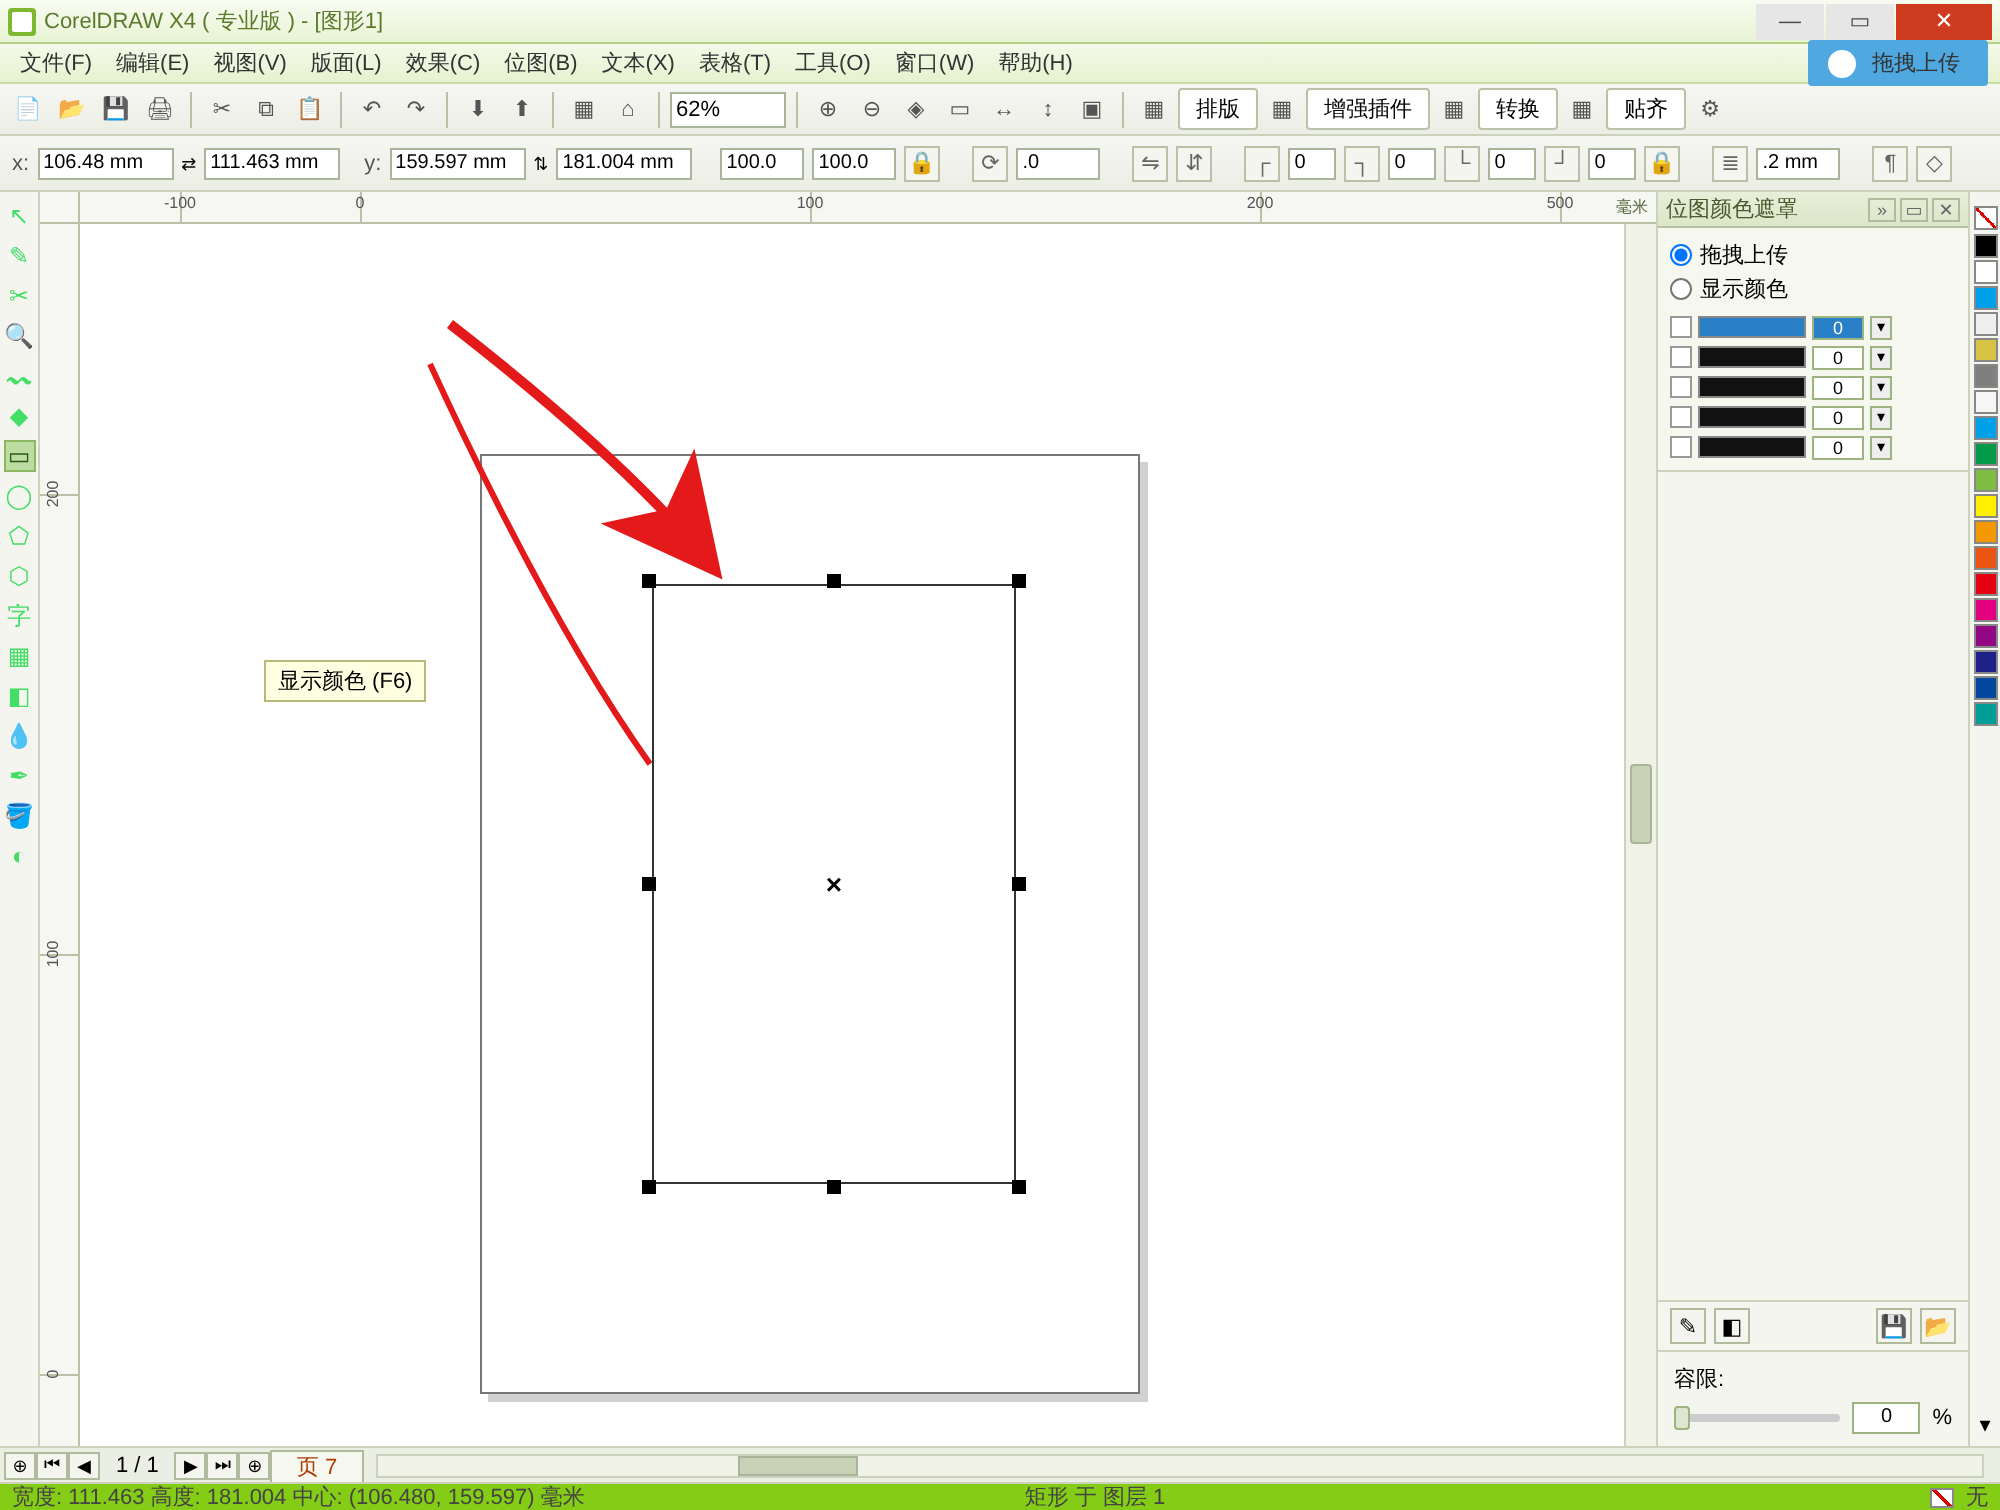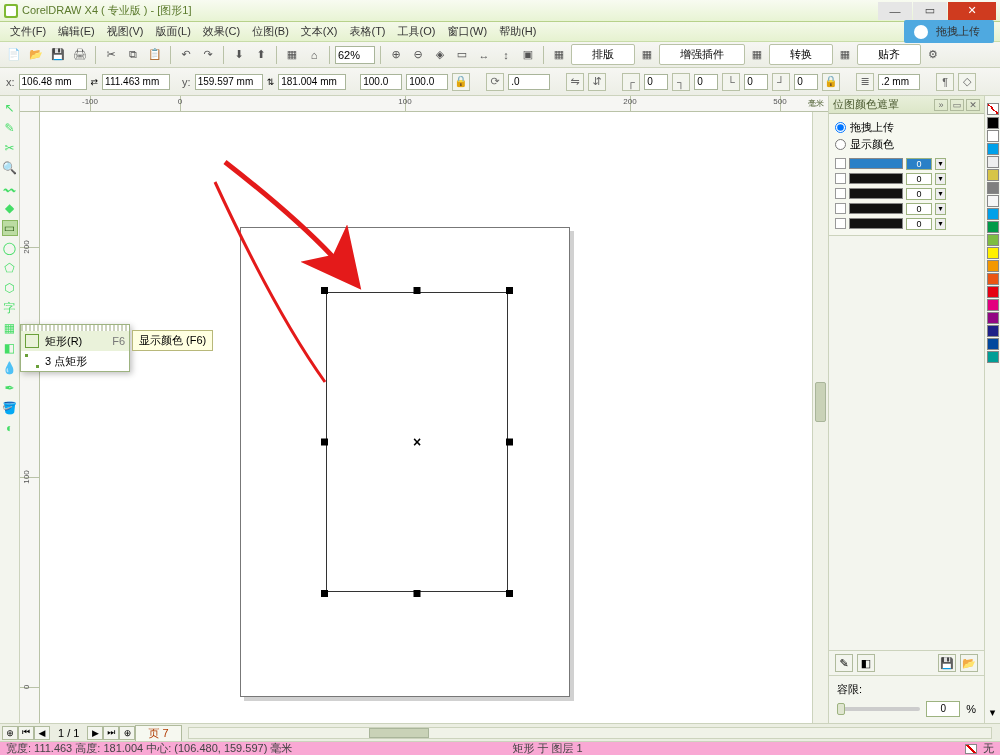--- a/index.html
+++ b/index.html
@@ -16,22 +16,22 @@
 .winbtn.close { background:#cf3b1f; color:#fff; width:48px;}
 
 .menubar { height:20px; background:linear-gradient(#f4f9e9,#e6f2d0); display:flex; align-items:center; padding:0 6px; gap:4px; border-bottom:1px solid #c8dca8;}
 .menubar span { padding:2px 4px; color:#333;}
 .cloud-btn { margin-left:auto; display:flex; align-items:center; gap:4px; background:#4fa9e0; color:#fff; padding:2px 10px; border-radius:2px;}
 .cloud-btn .ci { width:14px;height:14px;background:#fff;border-radius:50%;}
 
 .toolbar { height:26px; background:linear-gradient(#f6f6f3,#eceee5); border-bottom:1px solid #ccd3bd; display:flex; align-items:center; padding:0 4px; gap:2px;}
 .tbtn { width:20px;height:20px; display:flex;align-items:center;justify-content:center; color:#555; border:1px solid transparent; border-radius:2px;}
 .tsep { width:1px; height:18px; background:#b9c2a7; margin:0 3px;}
-.zoom-select { width:40px;height:18px;border:1px solid #a9b59a; background:#fff; font-size:11px; padding:0 2px;}
-.chain-label { padding:2px 20px; background:#fff; border:1px solid #b9c2a7; border-radius:2px;}
+.zoom-select { width:58px;height:18px;border:1px solid #a9b59a; background:#fff; font-size:11px; padding:0 2px;}
+.chain-label { padding:2px 8px; background:#fff; border:1px solid #b9c2a7; border-radius:2px;}
 
 .propbar { height:28px; background:linear-gradient(#f6f6f3,#eceee5); border-bottom:1px solid #ccd3bd; display:flex; align-items:center; padding:0 6px; gap:4px;}
 .propbar .lbl { color:#555;}
 .num-input { width:68px; height:16px; border:1px solid #a9b59a; background:#fff; font-size:10px; padding:0 2px;}
 .num-small { width:42px;}
 .mini { width:18px;height:18px;border:1px solid #b9c2a7; display:flex;align-items:center;justify-content:center; color:#666; background:#f3f5ee;}
 
 .workspace { position:relative; height: calc(755px - 22px - 20px - 26px - 28px - 18px - 14px); display:flex;}
 .tool-col { width:20px; background:#f3f5ee; border-right:1px solid #ccd3bd; display:flex; flex-direction:column; align-items:center; padding-top:4px; gap:4px;}
 .tool-col .tl { width:16px;height:16px;border:1px solid transparent;display:flex;align-items:center;justify-content:center; color:#4d6; font-size:12px;}
@@ -101,21 +101,21 @@
 .color-pal .noclr{background:#fff;position:relative;}
 .color-pal .noclr:after{content:"";position:absolute;inset:0;background:linear-gradient(45deg,transparent 45%,#d00 45% 55%,transparent 55%);}
 
 .pagenav { height:18px; background:#ebeee2; border-top:1px solid #ccd3bd; display:flex; align-items:center; font-size:10px; padding:0 2px;}
 .pagenav .nb{width:16px;height:14px;border:1px solid #b0bb9d;background:#f3f5ee;display:flex;align-items:center;justify-content:center;font-size:9px;}
 .pagenav .pl{padding:0 8px;}
 .pagenav .tab{height:16px;padding:0 12px;background:#f6f8f0;border:1px solid #b0bb9d;border-bottom:none;color:#b03a00;}
 .pagenav .hscroll-track{flex:1; margin:0 6px; height:12px; background:#f0f2e8; border:1px solid #ccd3bd; position:relative;}
 .pagenav .hscroll-thumb{position:absolute;left:180px;top:0;bottom:0;width:60px;background:#c9d2b7;border:1px solid #a9b59a;}
 
-.statusbar { height:14px; background:#f9a8d4; border-top:1px solid #ccd3bd; display:flex; align-items:center; font-size:10px; padding:0 6px; color:#444;}
+.statusbar { height:14px; background:#84cc16; border-top:1px solid #ccd3bd; display:flex; align-items:center; font-size:10px; padding:0 6px; color:#444;}
 .statusbar .mid{margin-left:220px;}
 .statusbar .right{margin-left:auto;display:flex;align-items:center;gap:6px;}
 .statusbar .nofill{width:12px;height:10px;border:1px solid #888;background:#fff;position:relative;}
 .statusbar .nofill:after{content:"";position:absolute;inset:0;background:linear-gradient(45deg,transparent 42%,#d00 42% 58%,transparent 58%);}
 
 .tick { position:absolute; top:0; bottom:0; width:1px; background:#b9c2a7;}
 .tick-lbl{position:absolute;top:1px;font-size:8px;color:#555;transform:translateX(-50%);}
 .vtick{position:absolute;left:0;right:0;height:1px;background:#b9c2a7;}
 .vtick-lbl{position:absolute;left:2px;font-size:8px;color:#555;writing-mode:vertical-rl;transform:translateY(-50%) rotate(180deg);}
 </style>
@@ -302,32 +302,20 @@
           <path d="M20,10 Q110,80 150,130" stroke="#e41a1a" stroke-width="5" fill="none" marker-end="url(#ah)"></path>
           <path d="M10,30 Q70,160 120,230" stroke="#e41a1a" stroke-width="3" fill="none"></path>
         </svg>
       </div>
     </div>
     <div class="vscroll">
       <div class="thumb"></div>
     </div>
   </div>
 
-  <div class="tool-flyout">
-    <div class="grab"></div>
-    <div class="row hl">
-      <div class="ic"></div>
-      <span>矩形(R)</span>
-      <span class="sc">F6</span>
-    </div>
-    <div class="row">
-      <div class="ic pts"></div>
-      <span>3 点矩形</span>
-    </div>
-  </div>
   <div class="tooltip-box">显示颜色 (F6)</div>
 
   <div class="right-panels">
     <div class="dock-stack">
       <div class="docker-title">
         <span>位图颜色遮罩</span>
         <div class="dclose">
           <span>»</span>
           <span>▭</span>
           <span>✕</span>

